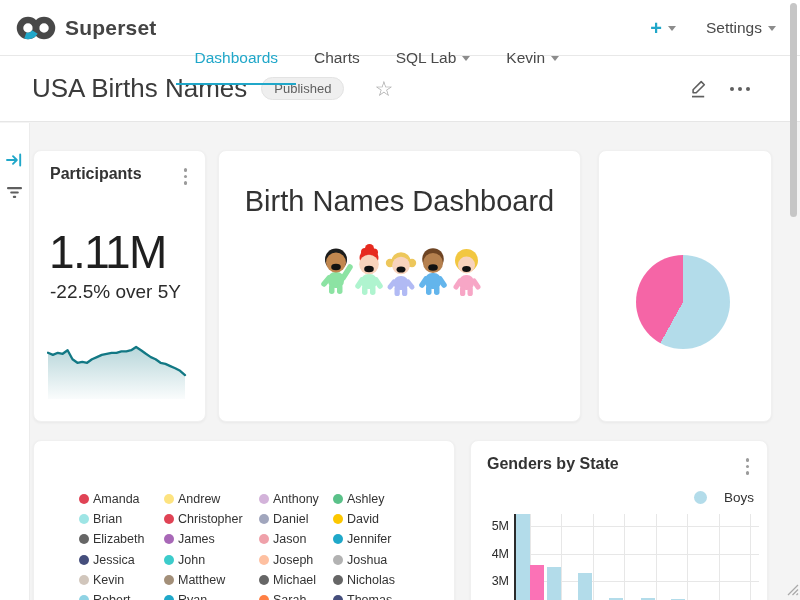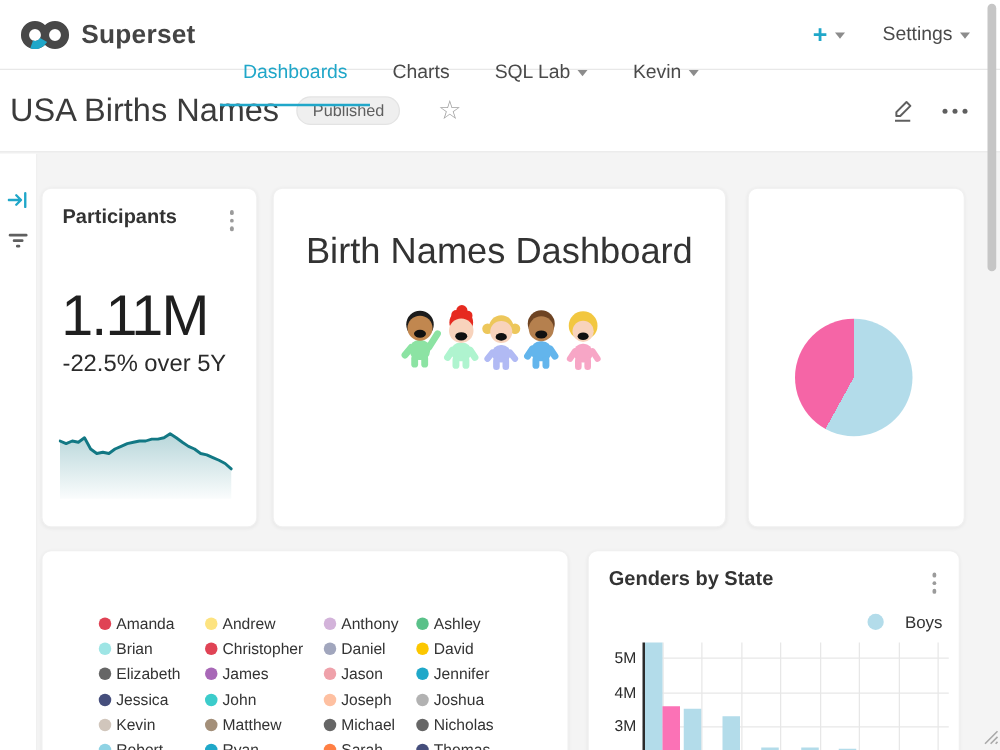--- a/index.html
+++ b/index.html
@@ -24,21 +24,21 @@
   .nav-item.active{color:#20a7c9;border-bottom-color:#20a7c9;}
   .caret{width:0;height:0;border-left:4px solid transparent;border-right:4px solid transparent;
     border-top:5px solid #8c8c8c;display:inline-block;margin-top:2px;}
   .nav-right{margin-left:auto;display:flex;align-items:center;gap:30px;padding-right:24px;}
   .plus-group{display:flex;align-items:center;gap:6px;cursor:pointer;}
   .plus{color:#20a7c9;font-size:20px;font-weight:700;line-height:1;}
   .settings{display:flex;align-items:center;gap:6px;font-size:15.5px;color:#4a4a4a;cursor:pointer;}
   
   .dash-header{
     position:absolute;top:56px;left:0;width:800px;height:66px;background:#fff;
-    border-bottom:1px solid #e6e6e6;display:flex;align-items:center;padding:0 8px;box-sizing:border-box;z-index:4;
+    border-bottom:1px solid #e6e6e6;display:flex;align-items:center;padding:0 32px;box-sizing:border-box;z-index:4;
   }
   .dash-title{font-size:26px;font-weight:500;color:#3b3b3b;}
   .badge{margin-left:14px;background:#efefef;border:1px solid #e3e3e3;border-radius:12px;
     padding:3px 12px;font-size:13px;color:#5f5f5f;}
   .fav-star{margin-left:30px;font-size:21px;color:#a3a3a3;cursor:pointer;line-height:1;}
   .header-actions{margin-left:auto;display:flex;align-items:center;gap:18px;padding-right:14px;}
   .hdots{display:flex;gap:4px;cursor:pointer;padding:4px;}
   .hdots span{width:4px;height:4px;border-radius:50%;background:#5f5f5f;}
   
   .filterbar{position:absolute;left:0;top:123px;width:30px;height:477px;background:#fff;

